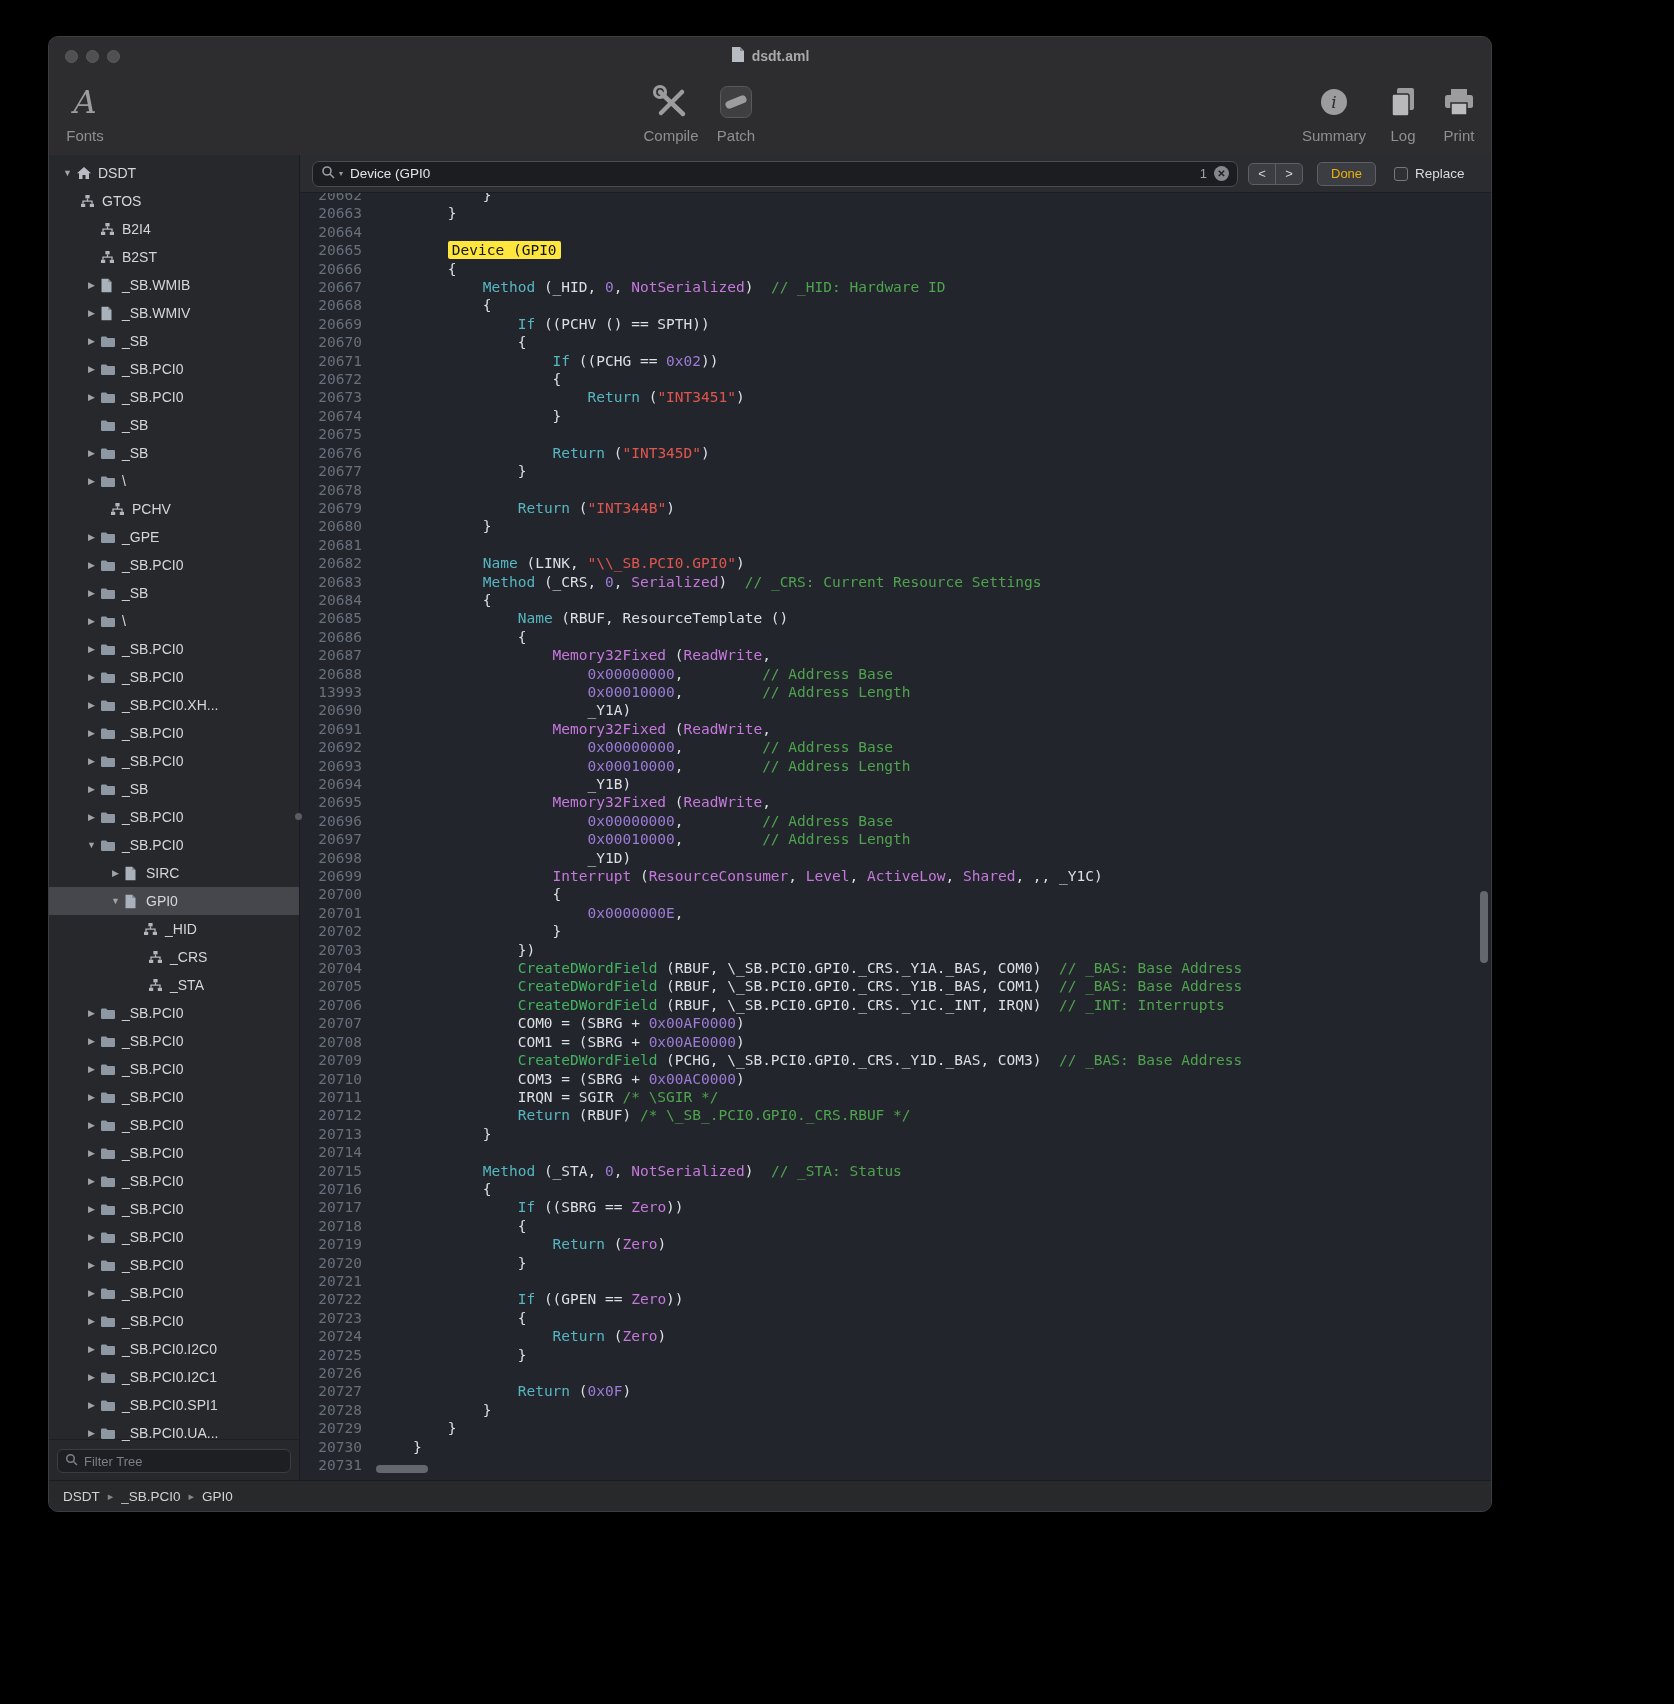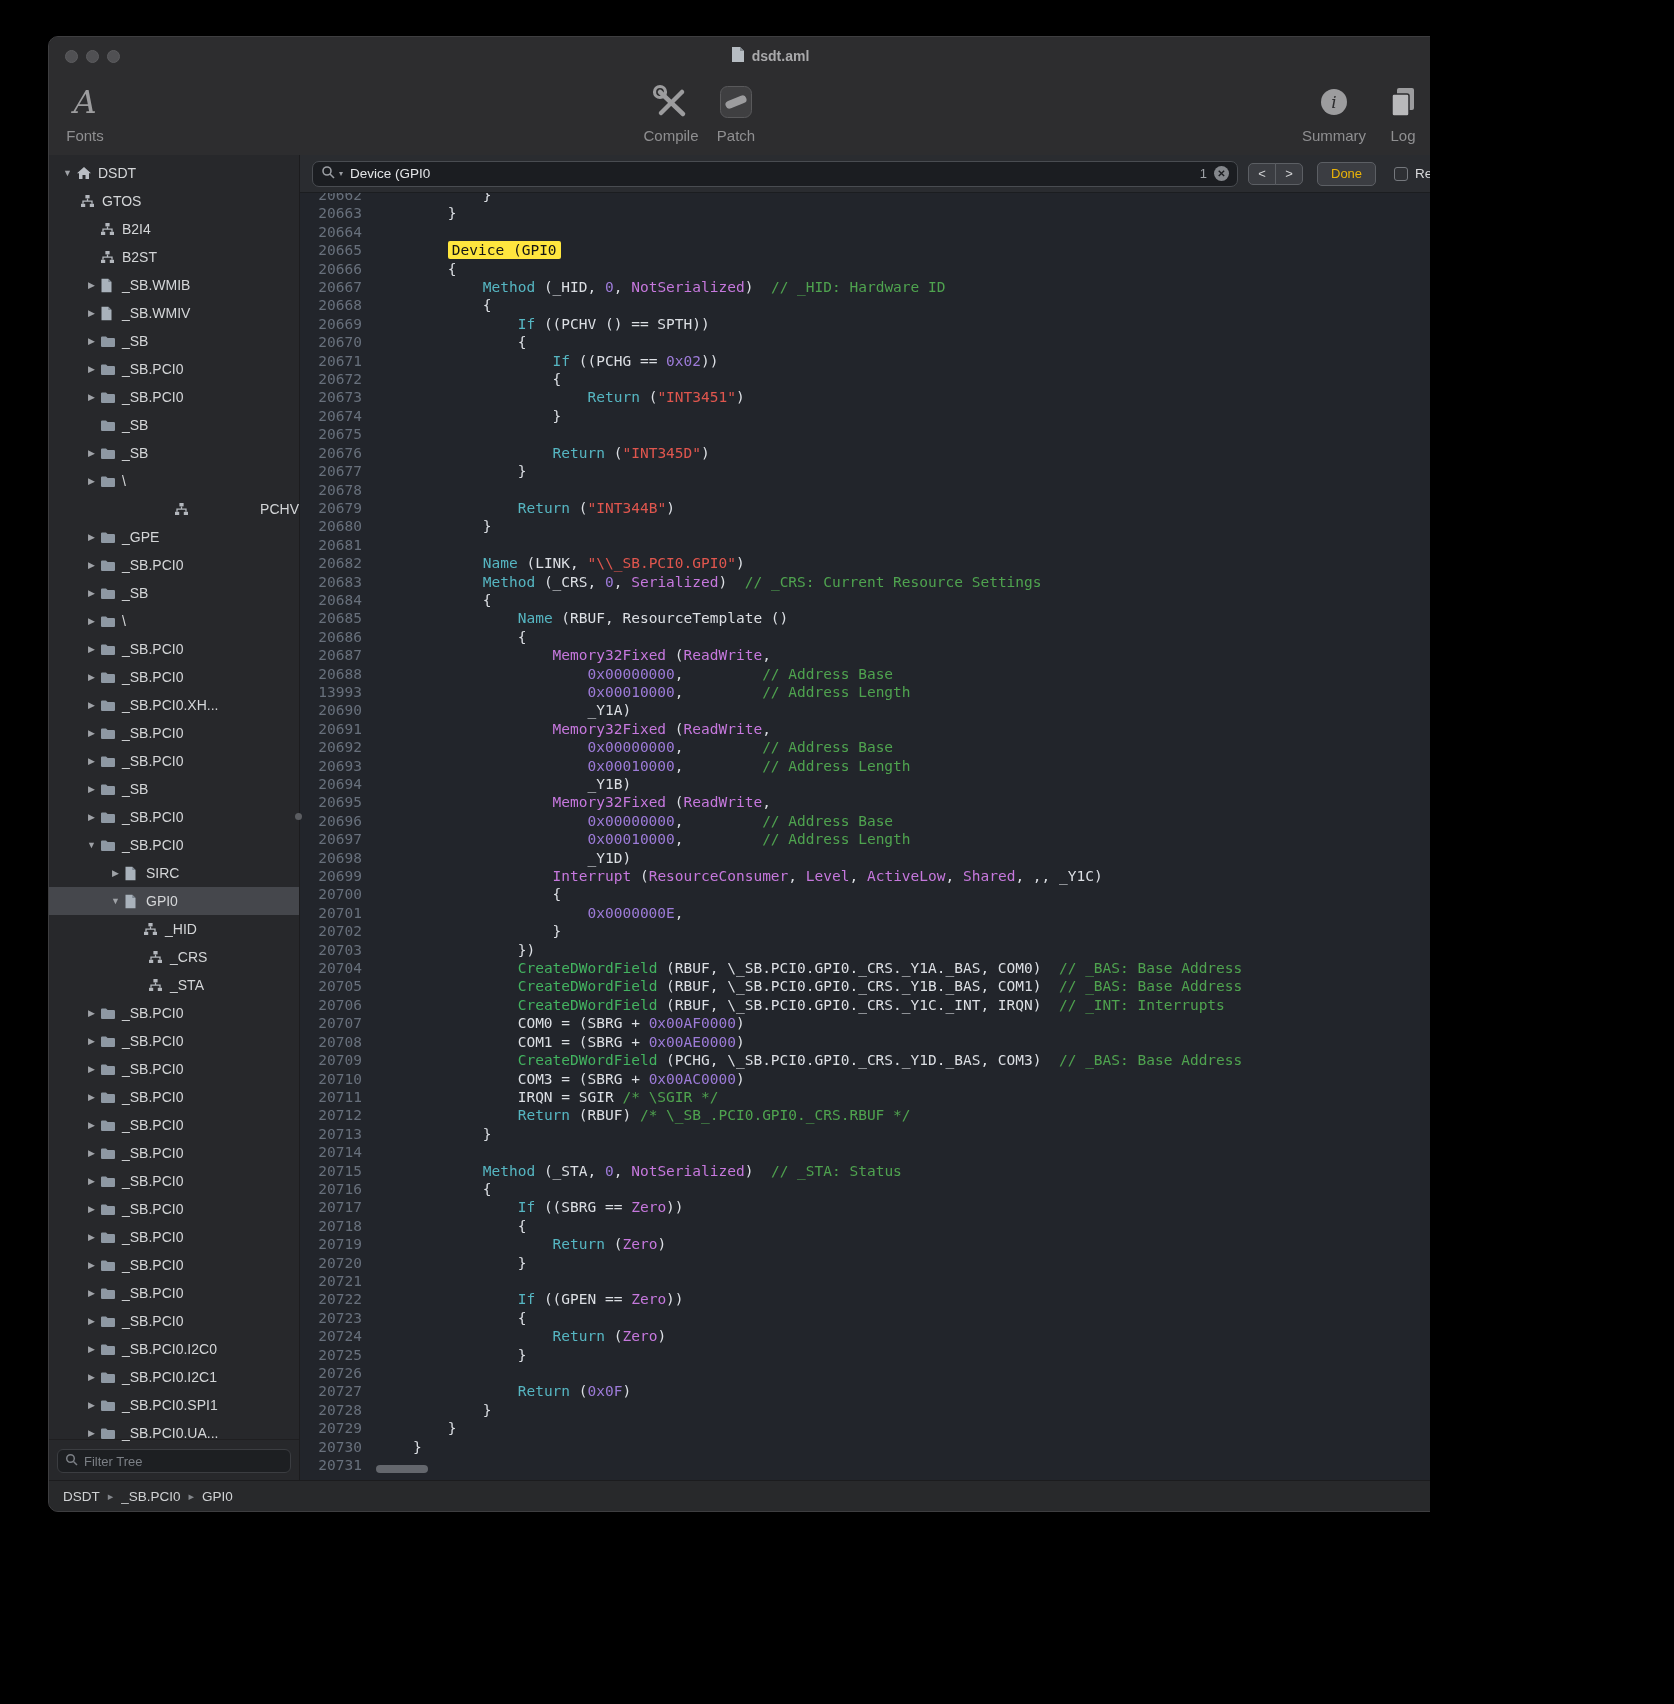--- a/index.html
+++ b/index.html
@@ -1,16 +1,16 @@
 <!DOCTYPE html>
 <html><head>
 <meta charset="utf-8">
 <style>
   html,body{margin:0;padding:0;background:#000;}
-  .screen{position:relative;width:1430px;height:1704px;background:#000;overflow:hidden;
+  .screen{position:relative;width:1674px;height:1704px;background:#000;overflow:hidden;
           font-family:"Liberation Sans",sans-serif;-webkit-font-smoothing:antialiased;}
   .window{position:absolute;left:48px;top:36px;width:1442px;height:1474px;background:#2c2c2e;
           border:1px solid #3e3e40;border-radius:10px;overflow:hidden;box-shadow:0 20px 60px rgba(0,0,0,.8);}
 
   
   .titlebar{position:absolute;left:0;top:0;right:0;height:38px;background:#2d2d2f;}
   .lights{position:absolute;left:16px;top:13px;display:flex;gap:8px;}
   .light{width:13px;height:13px;border-radius:50%;background:#505053;border:1px solid #5c5c5f;box-sizing:border-box;}
   .title-center{position:absolute;left:0;right:0;top:0;height:38px;display:flex;align-items:center;justify-content:center;gap:7px;
                 color:#a9a9ab;font-size:14px;font-weight:bold;}
@@ -275,21 +275,21 @@
             </div>
             <div class="tree-row" style="padding-left: 34px;">
               <span class="tr-arrow">▶</span>
               <span class="tr-icon">
                 <svg width="16" height="13" viewBox="0 0 16 13">
                   <path d="M1 2.6 a1.1 1.1 0 0 1 1.1-1.1 h3.9 l1.6 1.6 H13.9 a1.1 1.1 0 0 1 1.1 1.1 V10.9 a1.1 1.1 0 0 1 -1.1 1.1 H2.1 a1.1 1.1 0 0 1 -1.1-1.1 Z" fill="#8e98a3"></path>
                 </svg>
               </span>
               <span class="tr-label">\</span>
             </div>
-            <div class="tree-row" style="padding-left: 44px; justify-content: space-between;">
+            <div class="tree-row" style="padding-left: 44px;">
               <span class="tr-arrow"></span>
               <span class="tr-icon">
                 <svg width="15" height="14" viewBox="0 0 15 14">
                   <rect x="5.4" y="1" width="4.2" height="3.4" fill="#b3b7bd"></rect>
                   <path d="M7.5 4.4 V7.2 M3 9.8 V7.2 H12 V9.8" stroke="#b3b7bd" stroke-width="1.3" fill="none"></path>
                   <rect x="1" y="9.8" width="4.2" height="3.2" fill="#b3b7bd"></rect>
                   <rect x="9.8" y="9.8" width="4.2" height="3.2" fill="#b3b7bd"></rect>
                 </svg>
               </span>
               <span class="tr-label">PCHV</span>

